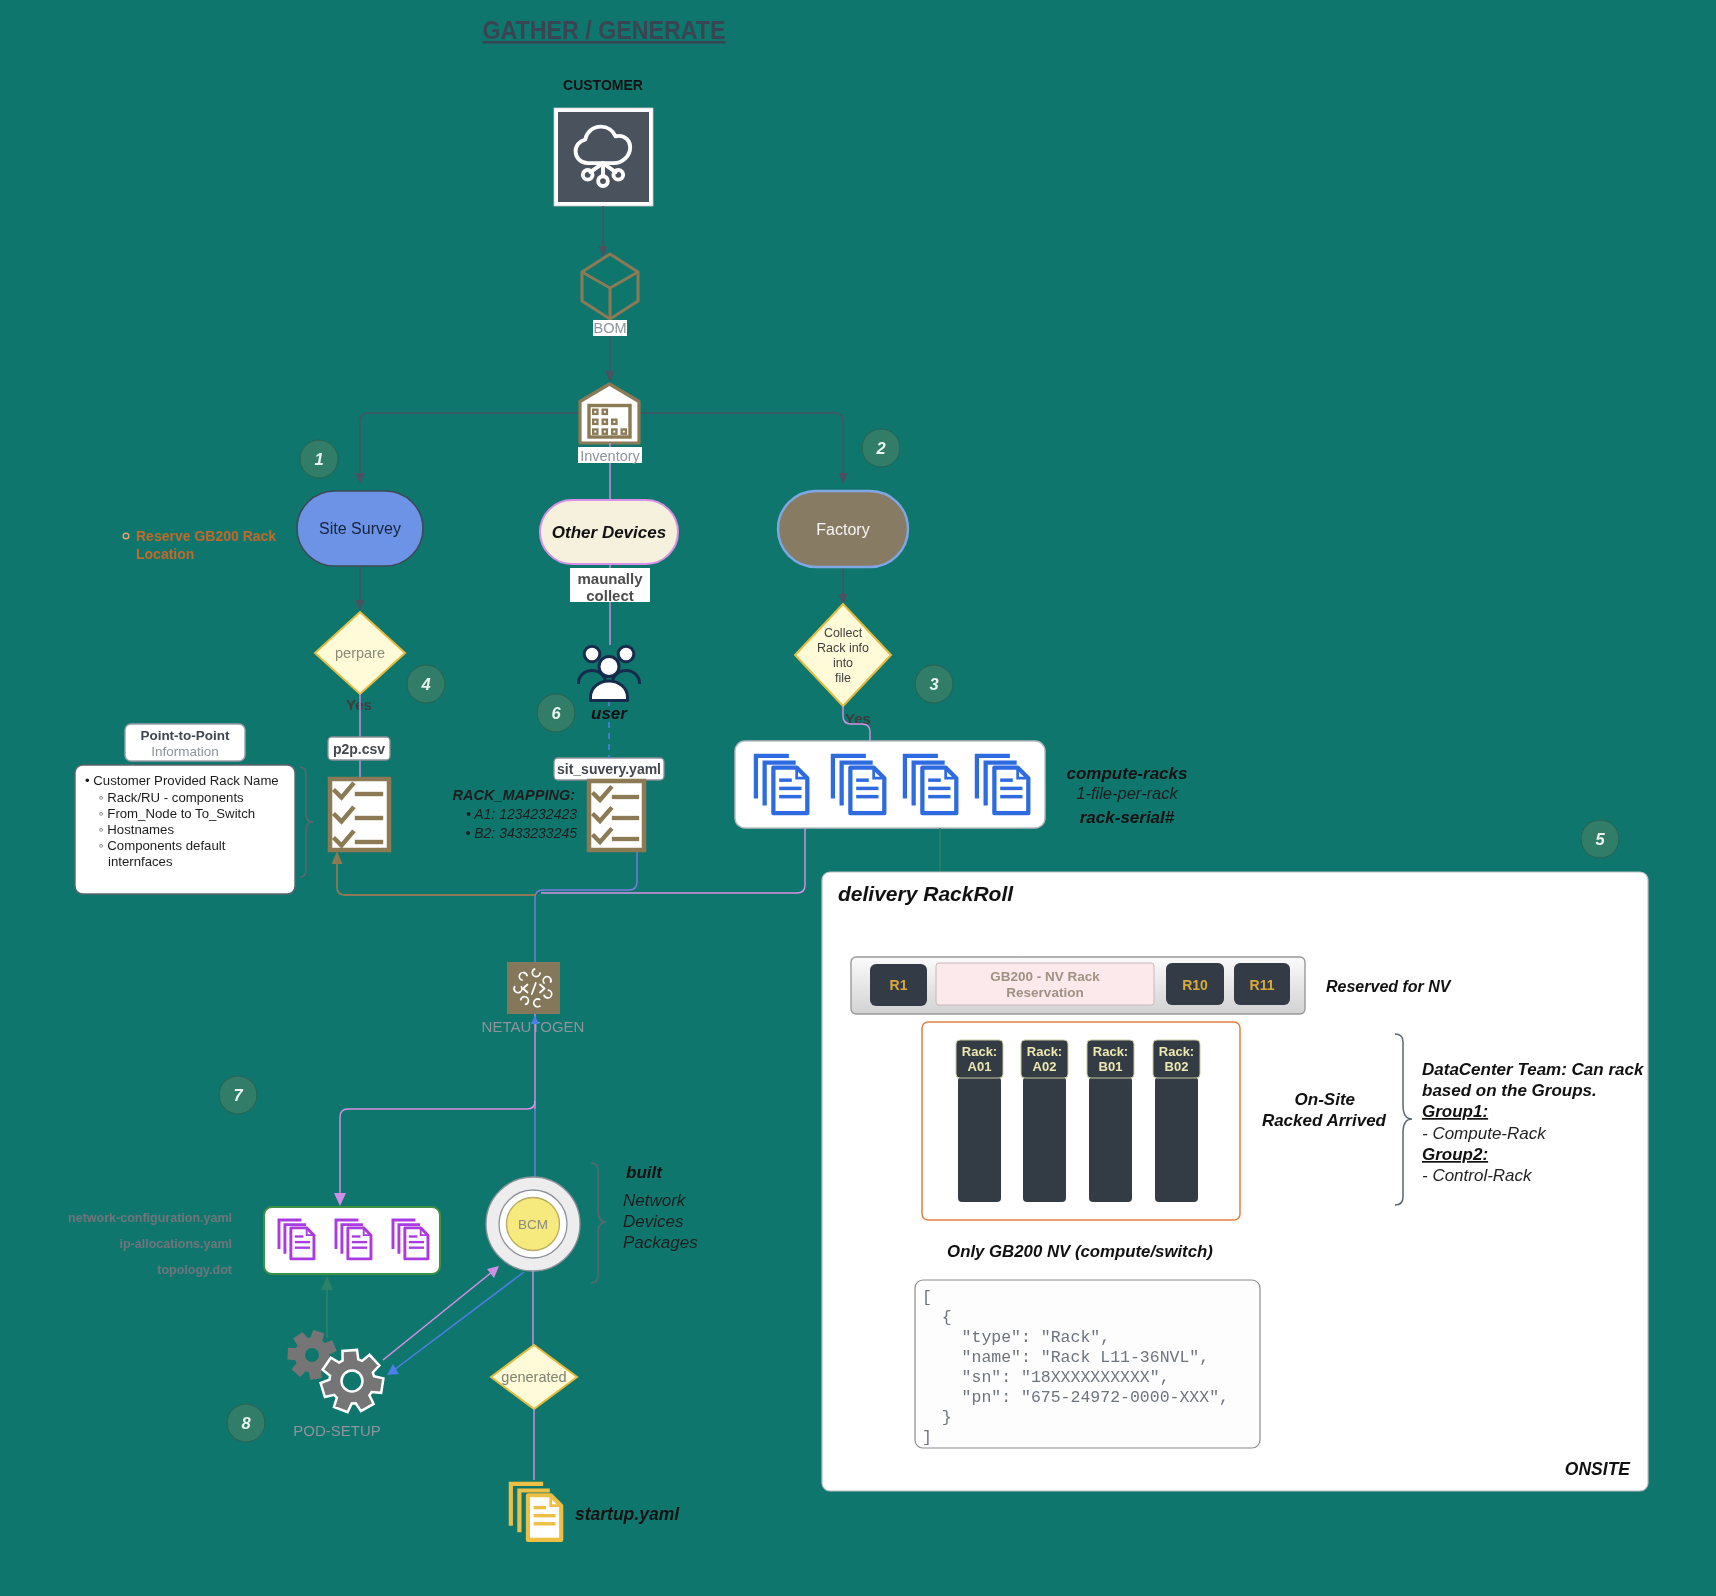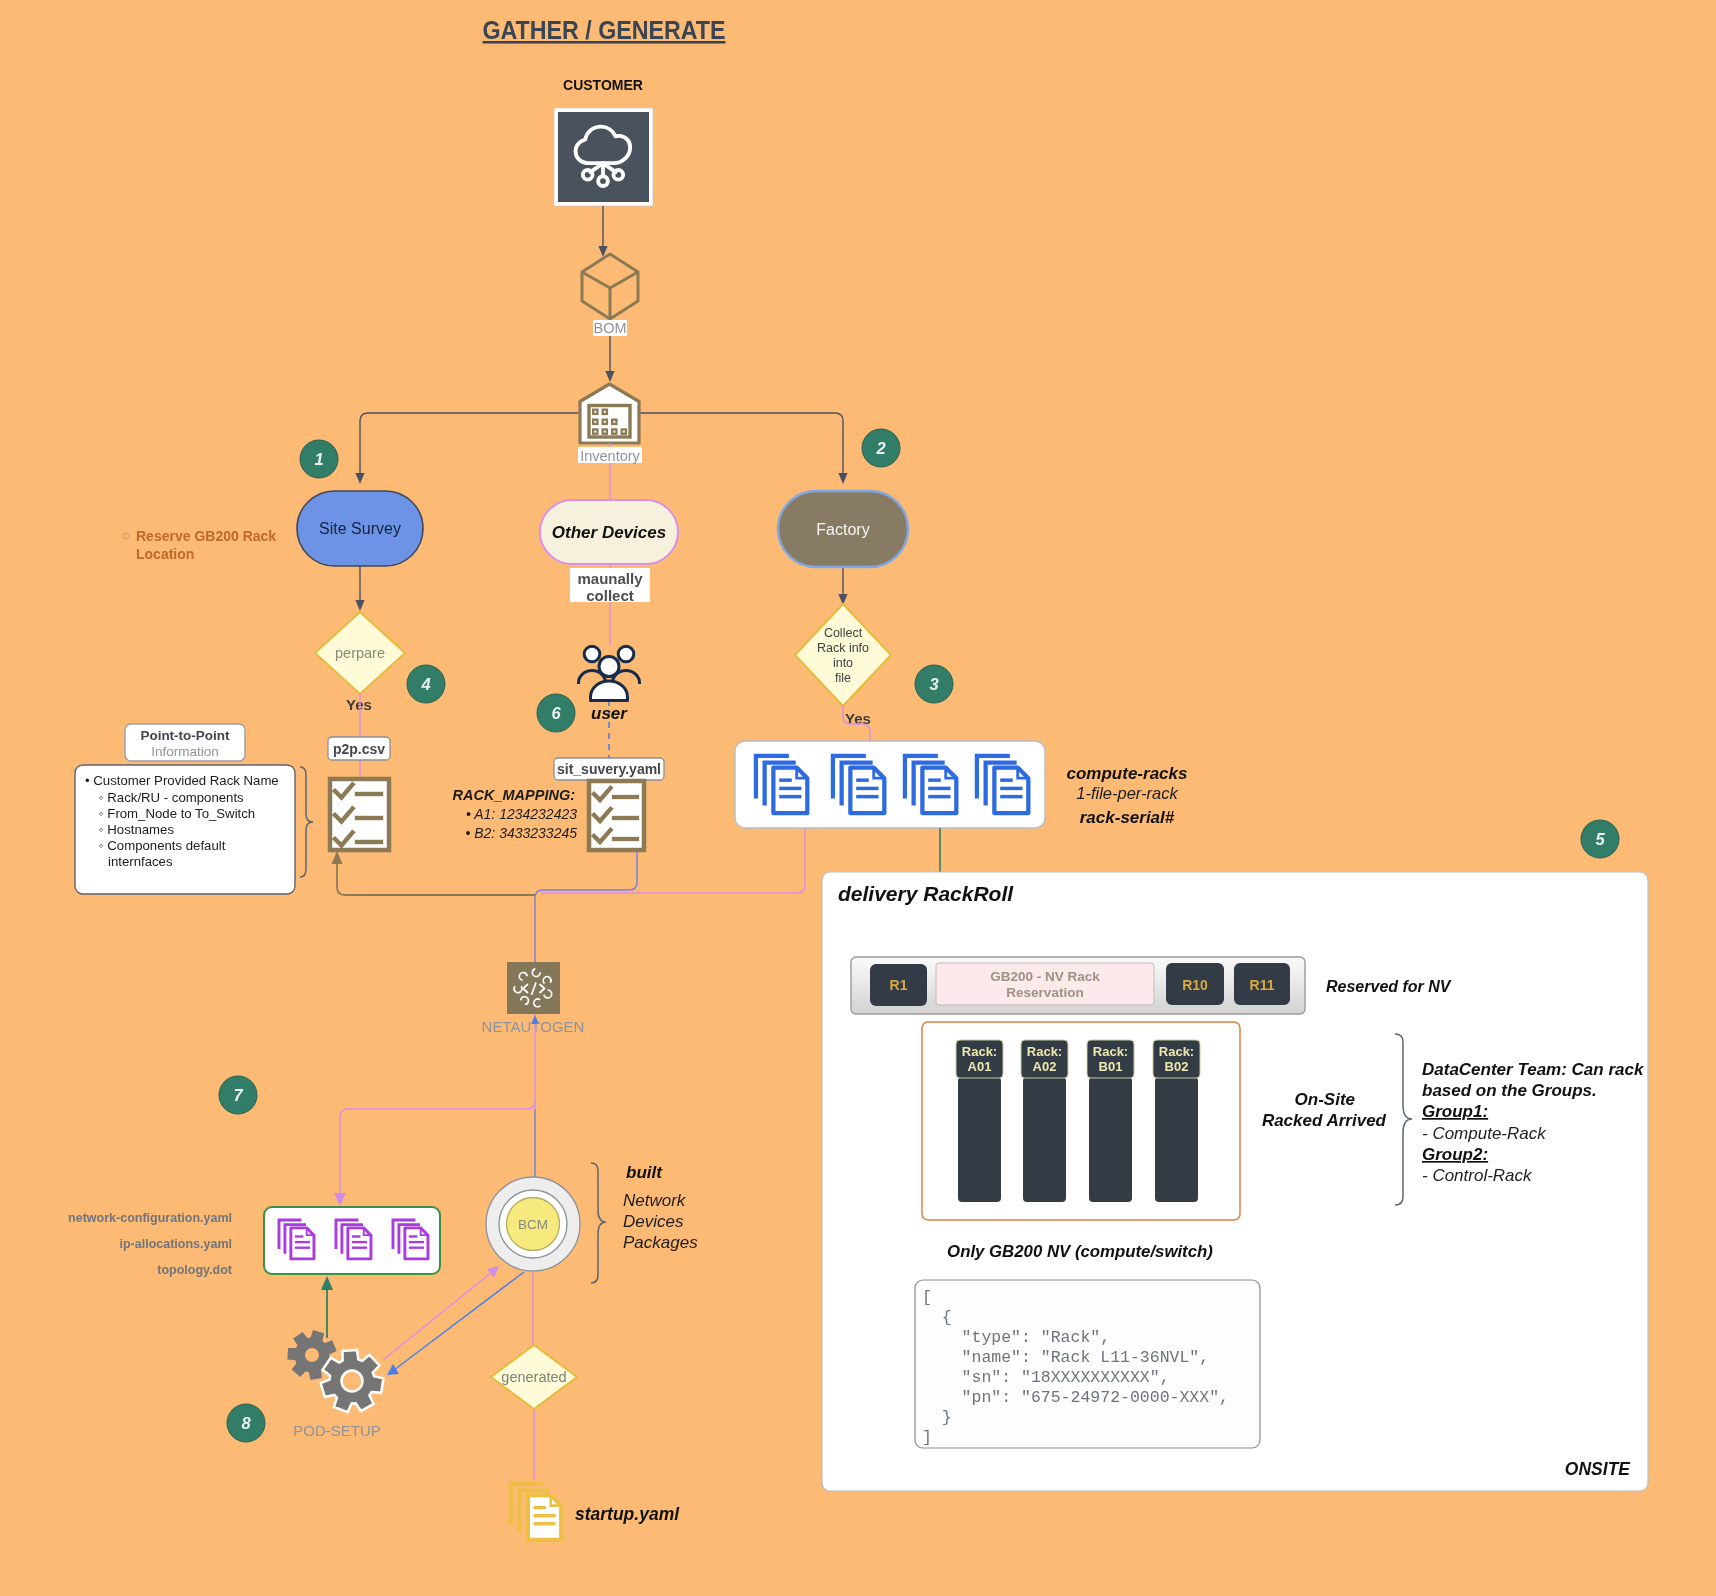--- a/index.html
+++ b/index.html
@@ -1,16 +1,16 @@
 <!DOCTYPE html>
 <html><head>
 <meta charset="utf-8">
 <style>
   html,body{margin:0;padding:0;background:#ffffff;}
-  .page{position:relative;width:1716px;height:1596px;background:#fdba74;overflow:hidden;}
+  .page{position:relative;width:1716px;height:1596px;background:#0f766e;overflow:hidden;}
   text{font-family:"Liberation Sans",sans-serif;}
   .monog text{font-family:"Liberation Mono",monospace;}
 </style>
 </head>
 <body>
 <div class="page">
 <svg width="1716" height="1596" viewBox="0 0 1716 1596">
 
 <text x="604" y="39" text-anchor="middle" font-size="25.5" font-weight="bold" fill="#3a4553" text-decoration="underline" textLength="243" lengthAdjust="spacingAndGlyphs">GATHER / GENERATE</text>
 

